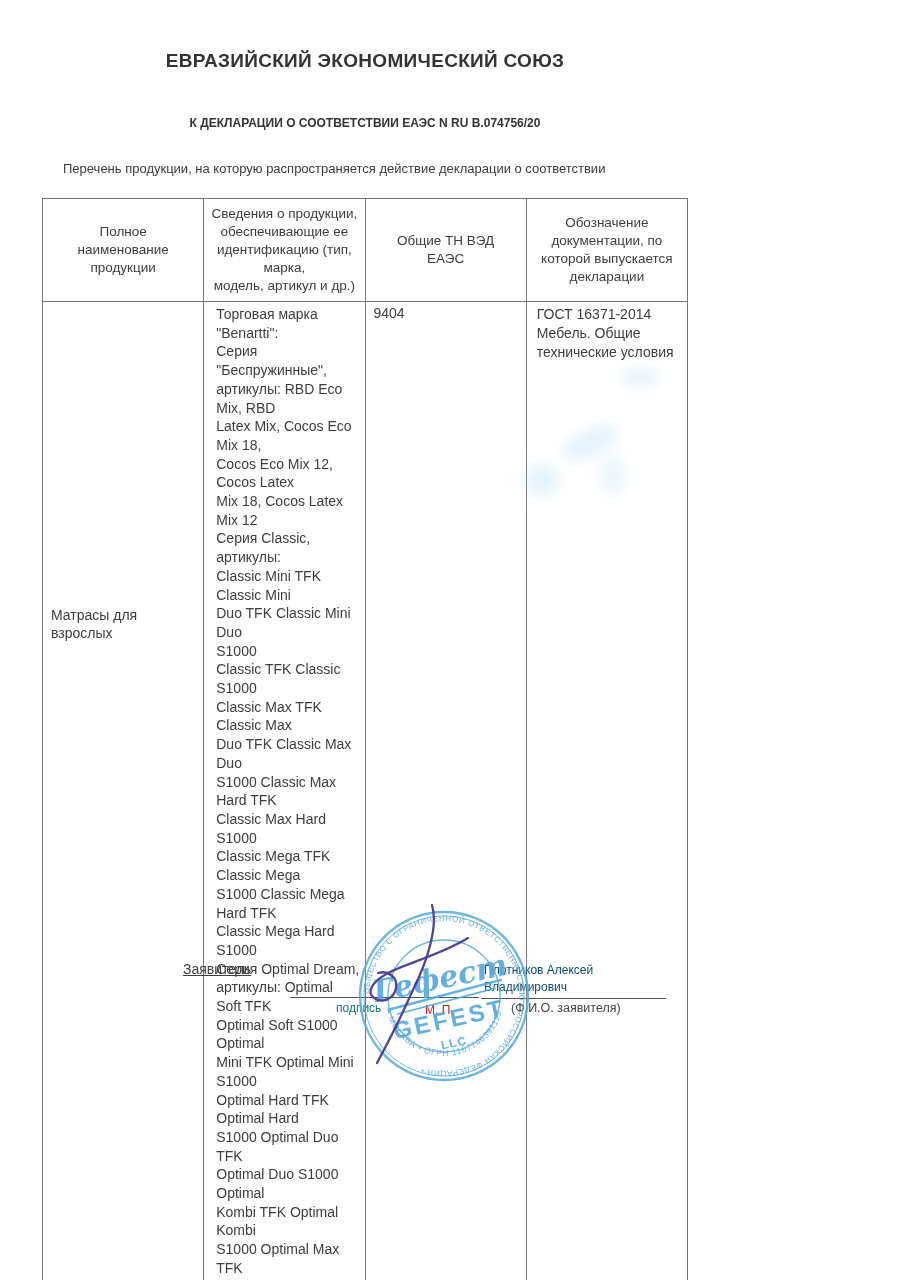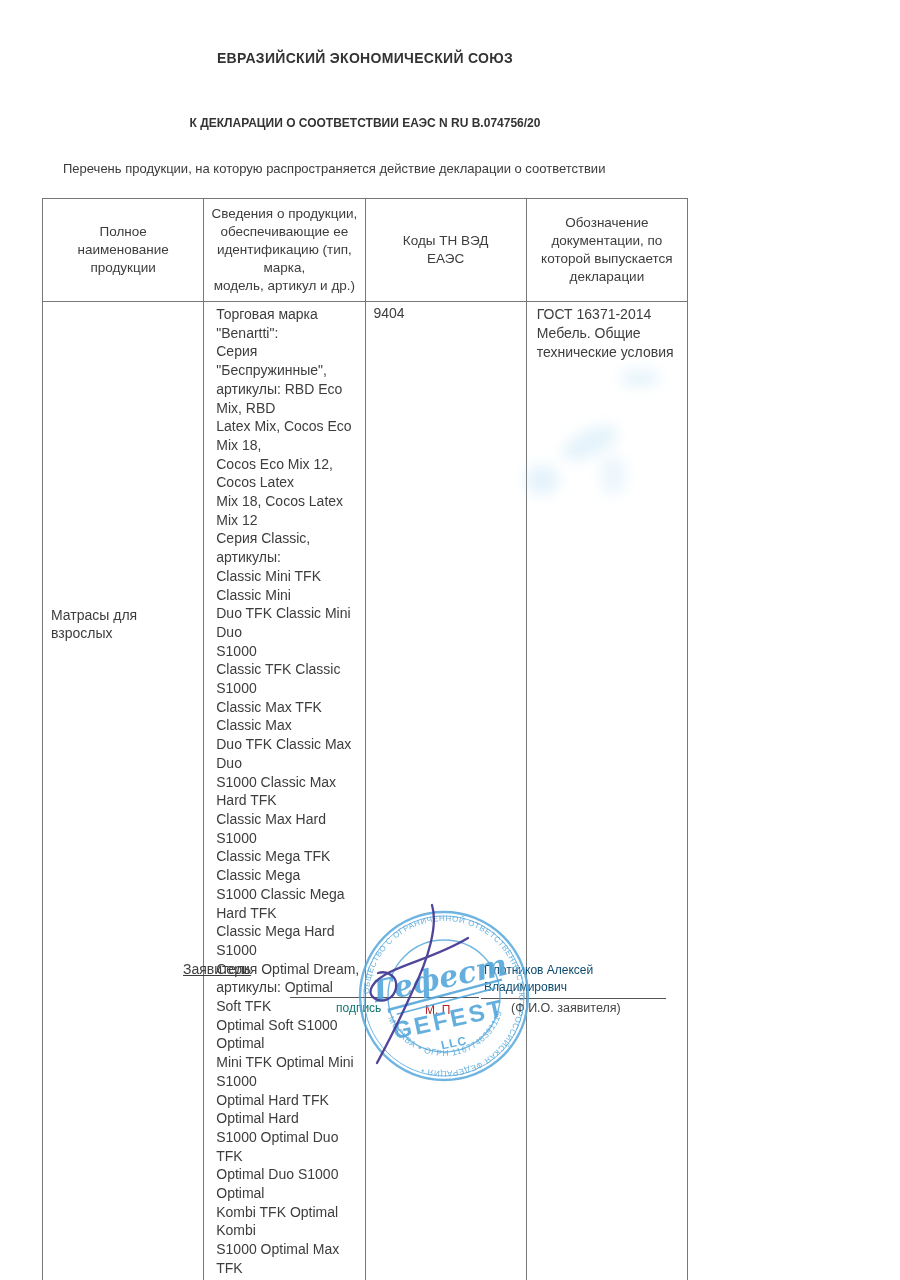--- a/index.html
+++ b/index.html
@@ -2,21 +2,21 @@
 <html><head>
 <meta charset="utf-8">
 <style>
   html,body{margin:0;padding:0;background:#e8e8e8;}
   .page{
     position:relative;width:900px;height:1280px;background:#ffffff;
     font-family:"Liberation Sans",sans-serif;color:#3d3d3d;overflow:hidden;
     margin:0 auto;
   }
   .hdr{position:absolute;left:42px;width:646px;text-align:center;font-weight:bold;color:#333;}
-  .hdr1{top:50px;font-size:14px;letter-spacing:.3px;}
+  .hdr1{top:50px;font-size:19px;letter-spacing:.3px;}
   .hdr2{top:84px;font-size:14px;}
   .hdr3{top:116px;font-size:12px;}
   .intro{position:absolute;left:63px;top:161px;font-size:13px;color:#3a3a3a;}
 
   table.decl{
     position:absolute;left:42px;top:198px;width:646px;height:742px;
     border-collapse:collapse;table-layout:fixed;
   }
   table.decl th, table.decl td{
     border:1px solid #777;vertical-align:top;font-weight:normal;
@@ -58,21 +58,21 @@
   <table class="decl">
     <tbody>
         <tr>
       <th>Полное
 наименование
 продукции</th>
       <th>Сведения о продукции,
 обеспечивающие ее
 идентификацию (тип, марка,
 модель, артикул и др.)</th>
-      <th>Коды ТН ВЭД
+      <th>Общие ТН ВЭД
 ЕАЭС</th>
       <th>Обозначение
 документации, по
 которой выпускается
 декларации</th>
     </tr>
     <tr>
       <td class="c1">Матрасы для
 взрослых</td>
       <td class="c2">Торговая марка "Benartti":

